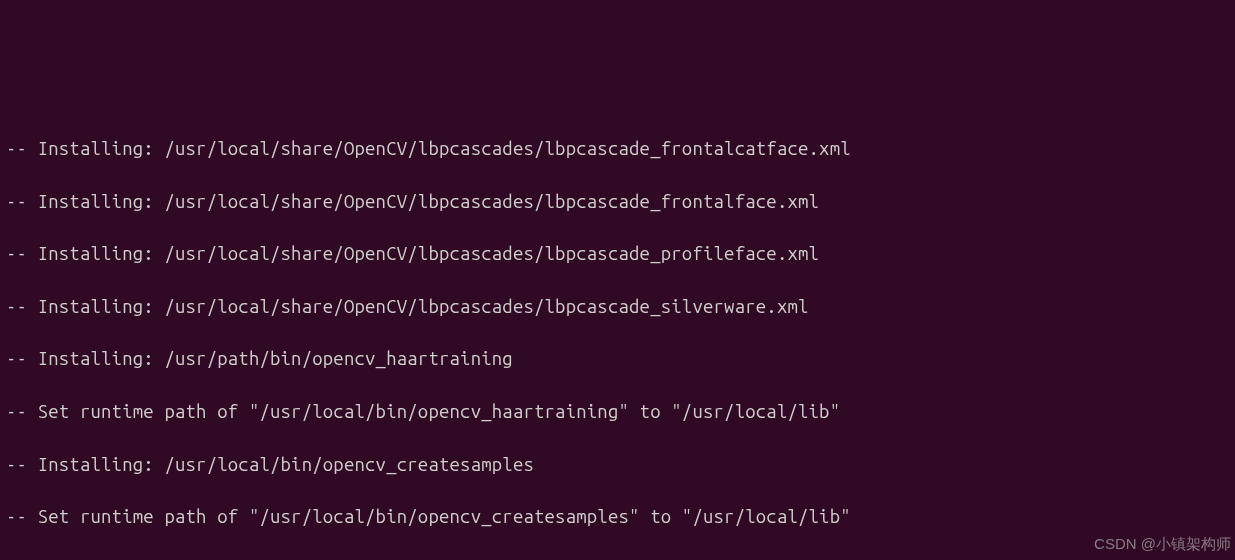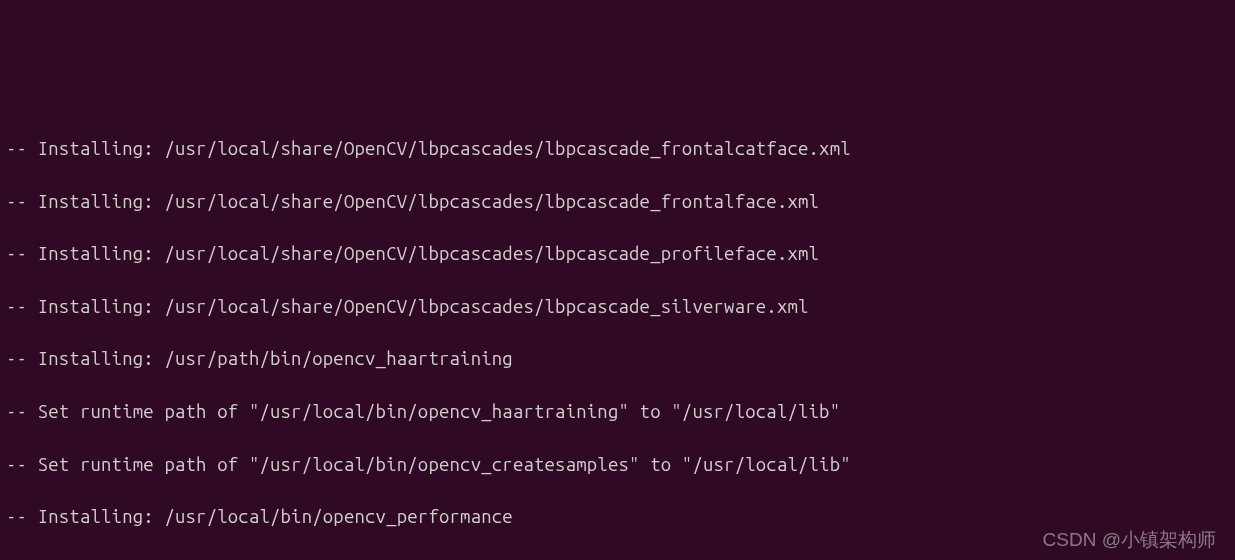--- a/index.html
+++ b/index.html
@@ -19,40 +19,41 @@
       overflow: hidden;
       position: relative;
       white-space: pre;
       letter-spacing: 0.2px;
     }
     .line {
       display: block;
     }
     .watermark {
       position: absolute;
-      right: 19px;
+      right: 4px;
       bottom: 6px;
       color: rgba(210, 210, 210, 0.55);
-      font-size: 19px;
+      font-size: 15px;
       font-family: -apple-system, "Segoe UI", "Microsoft YaHei", sans-serif;
       letter-spacing: 0;
     }
   </style>
 </head>
 <body>
 
 
 
 <div>
 <span class="line">-- Installing: /usr/local/share/OpenCV/lbpcascades/lbpcascade_frontalcatface.xml</span>
 <span class="line">-- Installing: /usr/local/share/OpenCV/lbpcascades/lbpcascade_frontalface.xml</span>
 <span class="line">-- Installing: /usr/local/share/OpenCV/lbpcascades/lbpcascade_profileface.xml</span>
 <span class="line">-- Installing: /usr/local/share/OpenCV/lbpcascades/lbpcascade_silverware.xml</span>
 <span class="line">-- Installing: /usr/path/bin/opencv_haartraining</span>
 <span class="line">-- Set runtime path of "/usr/local/bin/opencv_haartraining" to "/usr/local/lib"</span>
+<span class="line">-- Installing: /usr/local/bin/opencv_createsamples</span>
 <span class="line">-- Set runtime path of "/usr/local/bin/opencv_createsamples" to "/usr/local/lib"</span>
 <span class="line">-- Installing: /usr/local/bin/opencv_performance</span>
 
 
 
 
 
 
 
 

